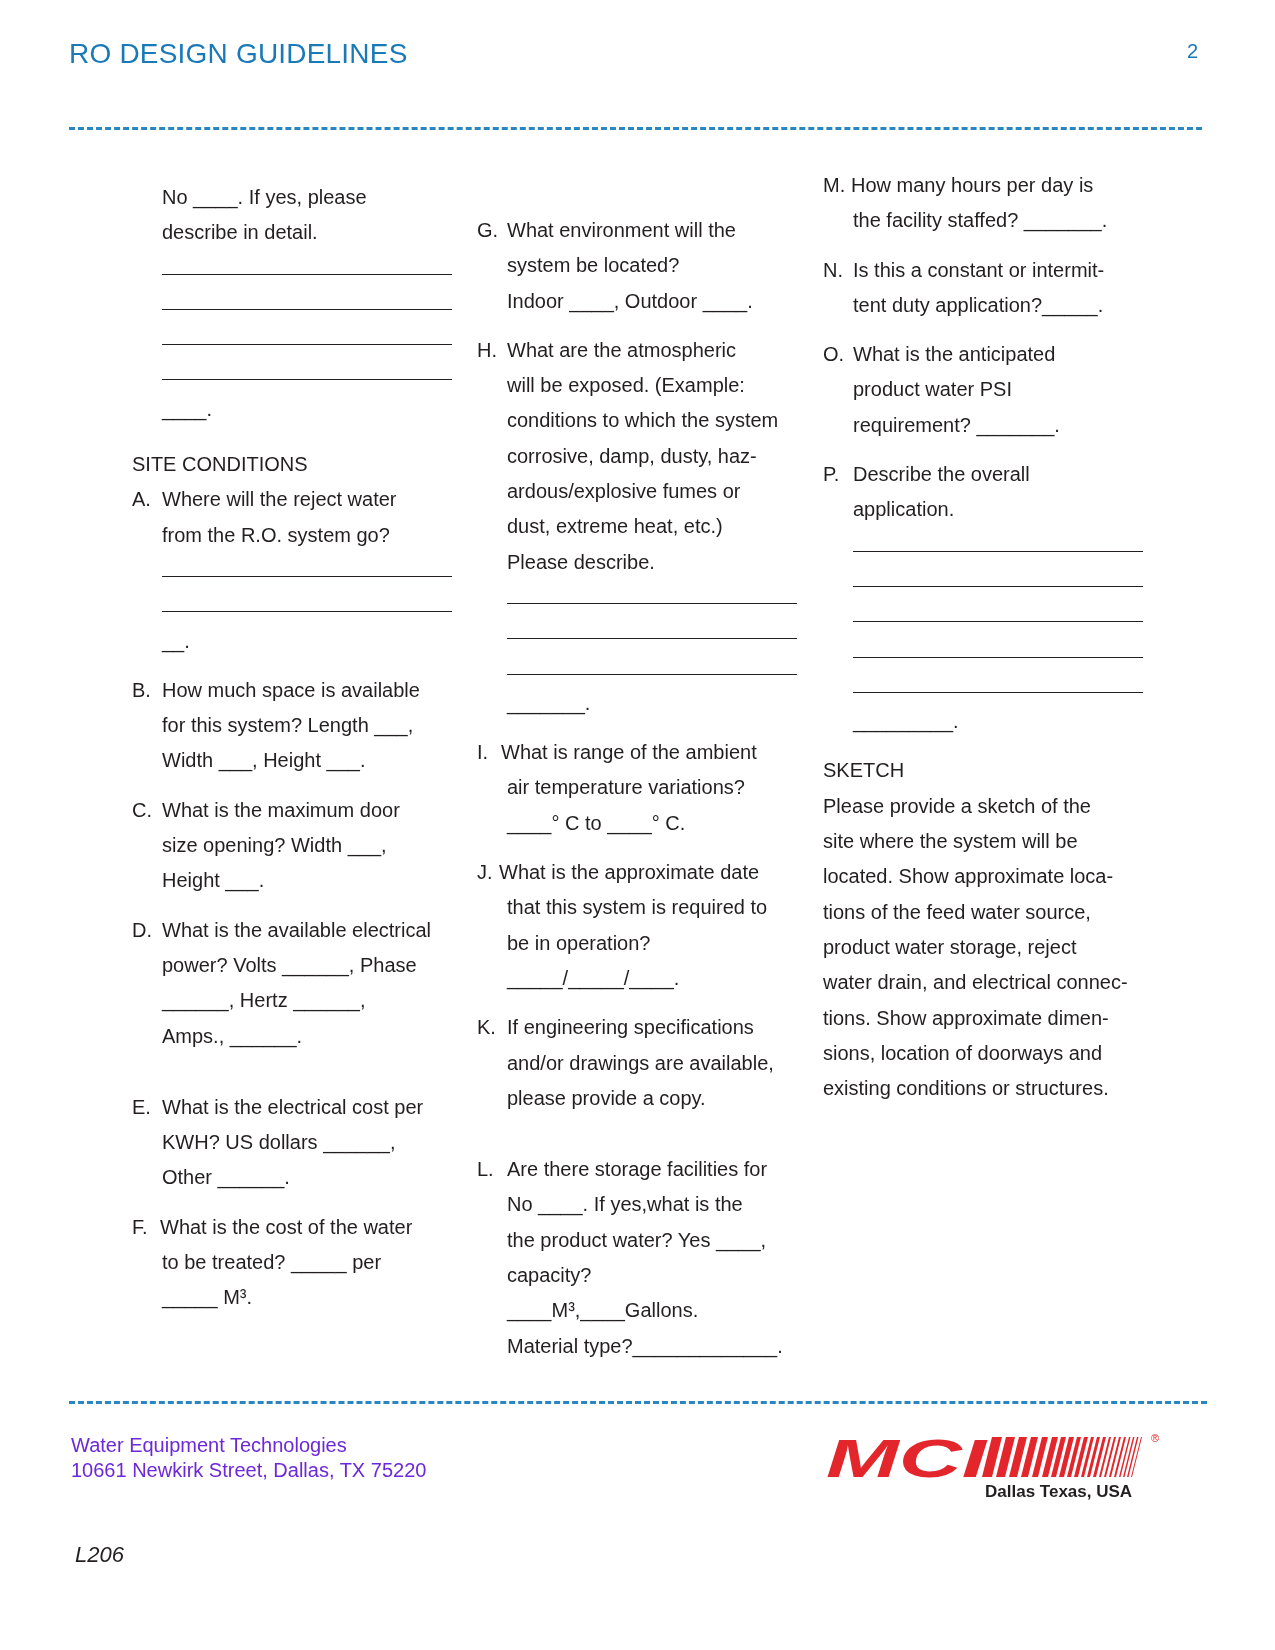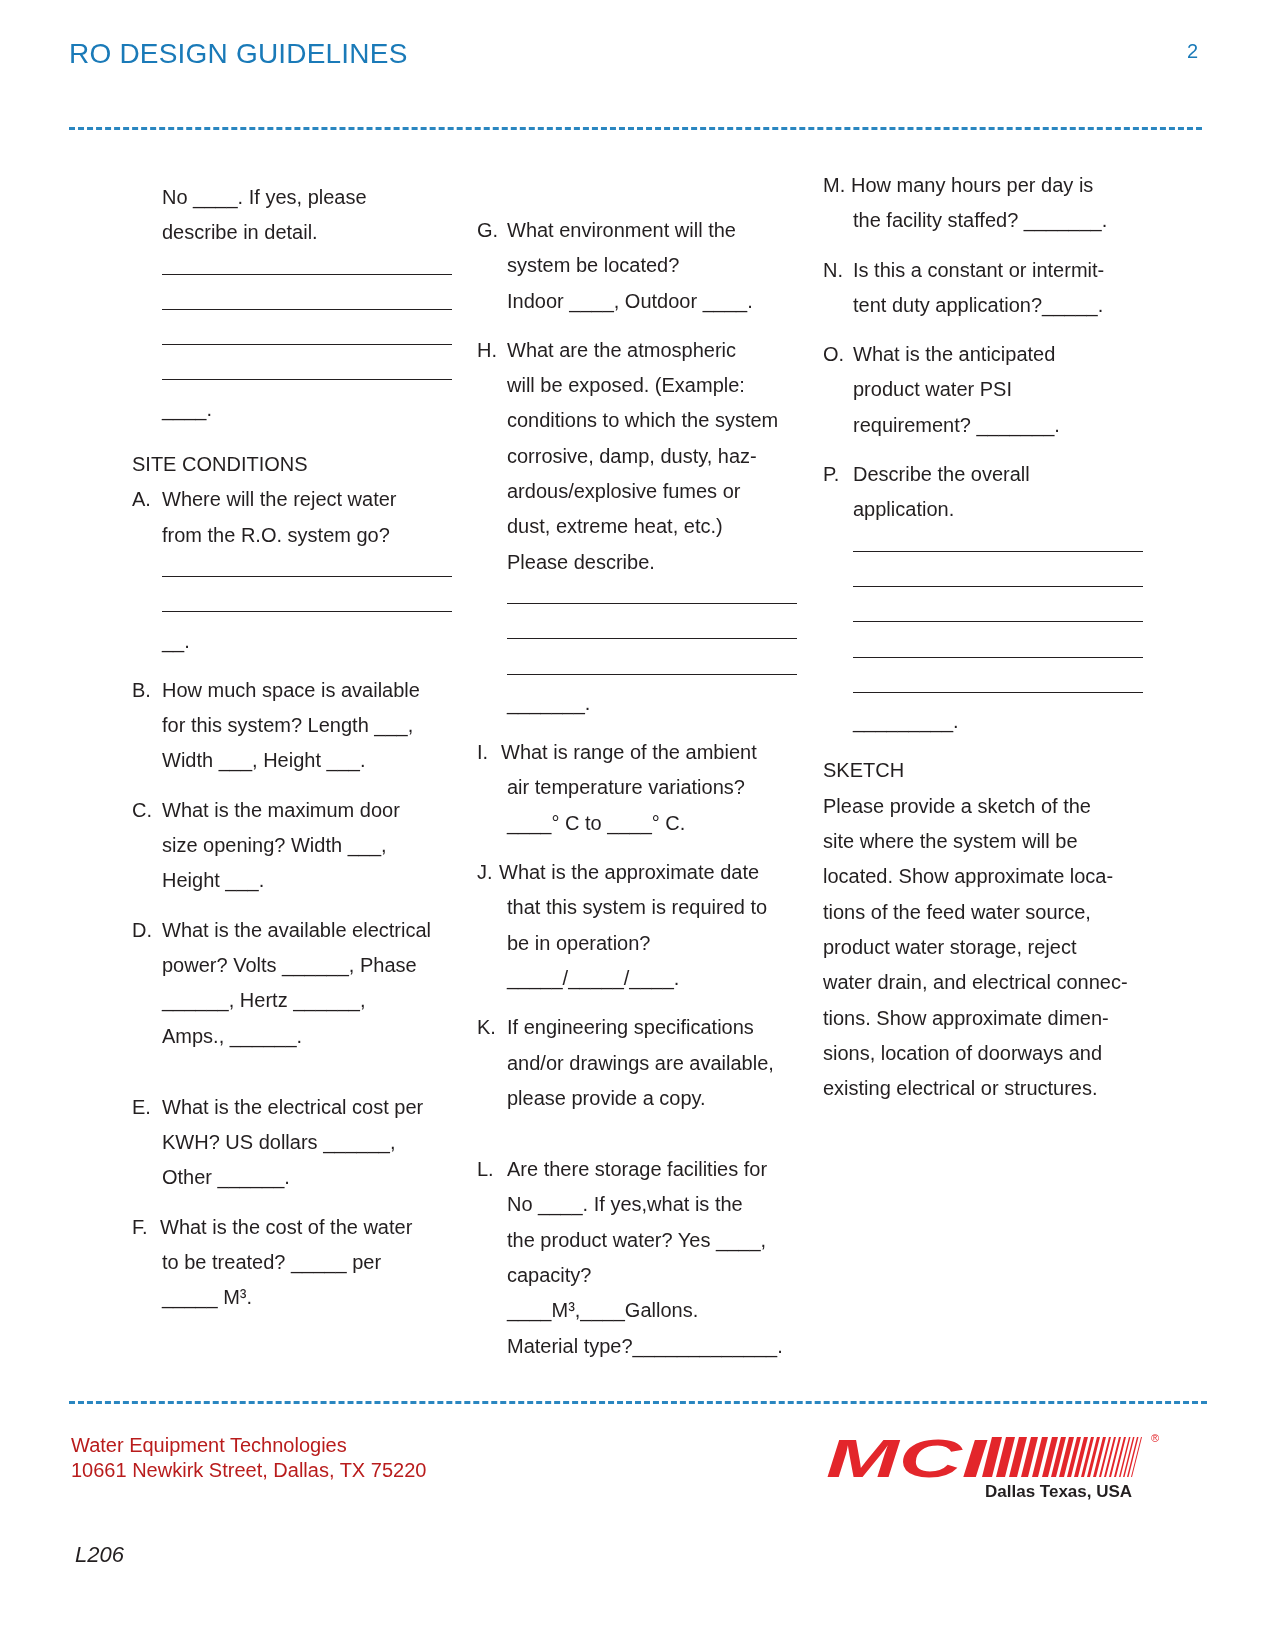--- a/index.html
+++ b/index.html
@@ -38,21 +38,21 @@
   .blank {
     display: inline-block; border-bottom: 1.5px solid #231f20;
     height: 1px; vertical-align: baseline;
   }
   .full { width: 290px; }
   .heading { font-size: 20px; }
   .qletter { display: inline-block; width: 30px; }
 
   .footer-company {
     position: absolute; left: 71px; top: 1433px;
-    font-size: 20px; line-height: 25px; color: #b91c1c;
+    font-size: 20px; line-height: 25px; color: #6d28d9;
   }
   .footer-code {
     position: absolute; left: 75px; top: 1542px; font-size: 22px; font-style: italic;
   }
   .logo {
     position: absolute; left: 826px; top: 1432px; width: 350px; height: 70px;
   }
   .logo-text {
     position: absolute; left: 985px; top: 1482px;
     font-size: 17px; font-weight: bold; color: #231f20;
@@ -211,21 +211,21 @@
   <div>
     <div class="line heading">SKETCH</div>
     <div class="line">Please provide a sketch of the</div>
     <div class="line">site where the system will be</div>
     <div class="line">located.  Show approximate loca-</div>
     <div class="line">tions of the feed water source,</div>
     <div class="line">product water storage, reject</div>
     <div class="line">water drain, and electrical connec-</div>
     <div class="line">tions.  Show approximate dimen-</div>
     <div class="line">sions, location of doorways and</div>
-    <div class="line">existing electrical or structures.</div>
+    <div class="line">existing conditions or structures.</div>
   </div>
 </div>
 
 <div class="rule bottom"></div>
 
 <div class="footer-company">
   <div>Water Equipment Technologies</div>
   <div>10661 Newkirk Street, Dallas, TX 75220</div>
 </div>
 

